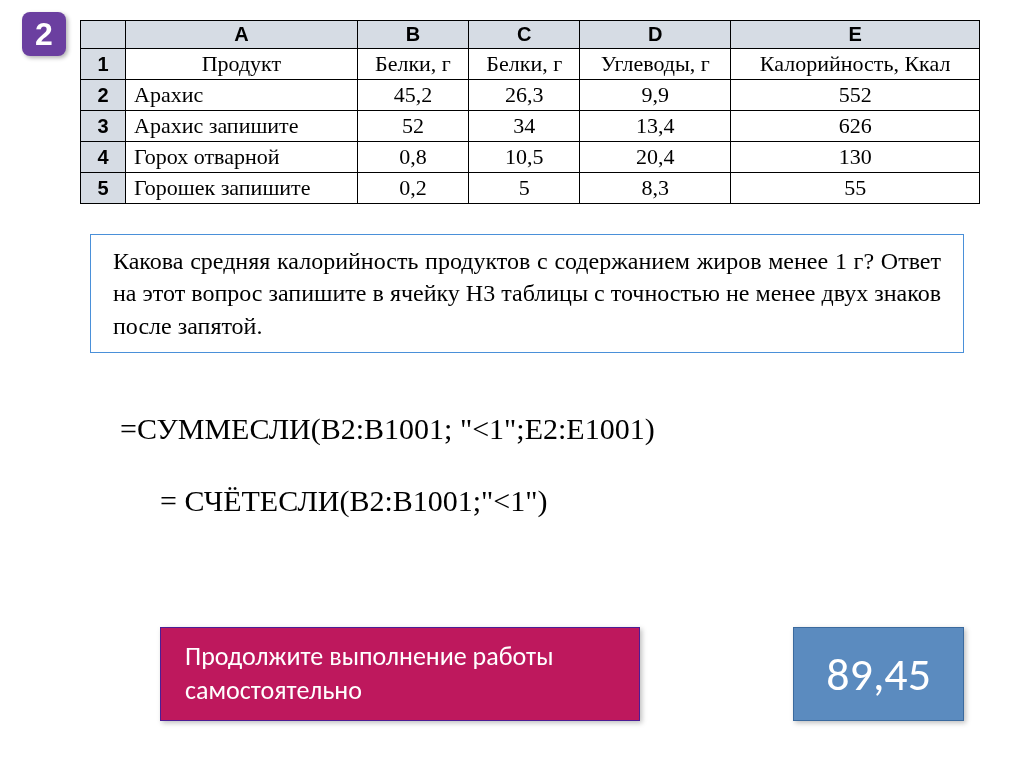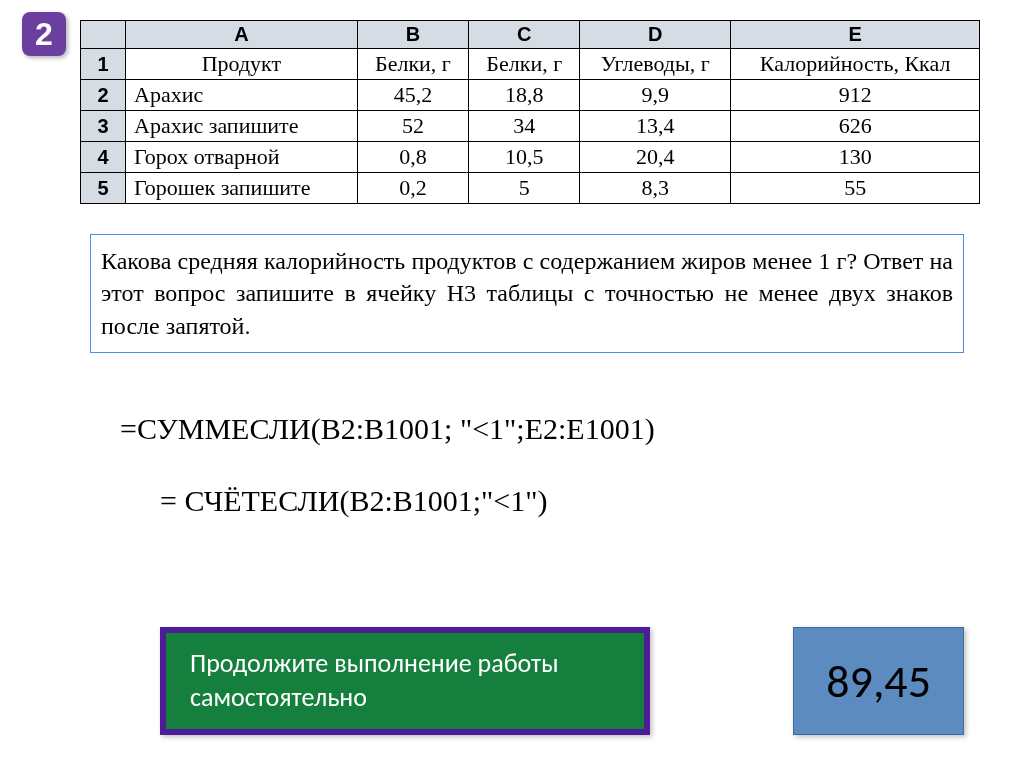--- a/index.html
+++ b/index.html
@@ -59,56 +59,56 @@
   }
   table.sheet tr.header-row td {
     text-align: center;
     font-size: 22px;
   }
   table.sheet td.left { text-align: left; margin-left: 20px; }
   table.sheet td.center { text-align: center; }
   .question-box {
     margin: 30px 30px 0 60px;
     border: 1px solid #4a90d9;
-    padding: 10px 10px;
+    padding: 10px 22px;
     font-size: 24px;
     line-height: 1.35;
     text-align: justify;
   }
   .formulas {
     margin: 40px 0 0 90px;
     font-size: 30px;
     line-height: 2.4;
   }
   .bottom-row {
     margin-top: 90px;
     display: flex;
     justify-content: space-between;
     align-items: stretch;
     padding: 0 30px 0 130px;
   }
   .continue-box {
-    background: #15803d;
+    background: #be185d;
     color: #fff;
     font-family: 'Calibri', Arial, sans-serif;
     font-size: 26px;
     padding: 12px 24px;
-    border: 6px solid #4c1d95;
+    border: 1px solid #4c1d95;
     box-shadow: 2px 2px 5px rgba(0,0,0,0.25);
     display: flex;
     align-items: center;
     width: 430px;
     line-height: 1.3;
   }
   .answer-box {
     background: #5b8bbf;
-    color: #000000;
+    color: #ffffff;
     font-family: 'Calibri', Arial, sans-serif;
     font-size: 46px;
-    padding: 25px 32px;
+    padding: 10px 32px;
     border: 1px solid #3b6a9e;
     box-shadow: 2px 2px 5px rgba(0,0,0,0.25);
     display: flex;
     align-items: center;
     justify-content: center;
   }
 </style>
 </head>
 <body>
 
@@ -130,23 +130,23 @@
       <td class="center">Продукт</td>
       <td class="center">Белки, г</td>
       <td class="center">Белки, г</td>
       <td class="center">Углеводы, г</td>
       <td class="center">Калорийность, Ккал</td>
     </tr>
     <tr>
       <th class="rowhdr">2</th>
       <td class="left">Арахис</td>
       <td class="center">45,2</td>
-      <td class="center">18,8</td>
+      <td class="center">26,3</td>
       <td class="center">9,9</td>
-      <td class="center">912</td>
+      <td class="center">552</td>
     </tr>
     <tr>
       <th class="rowhdr">3</th>
       <td class="left">Арахис запишите</td>
       <td class="center">52</td>
       <td class="center">34</td>
       <td class="center">13,4</td>
       <td class="center">626</td>
     </tr>
     <tr>

